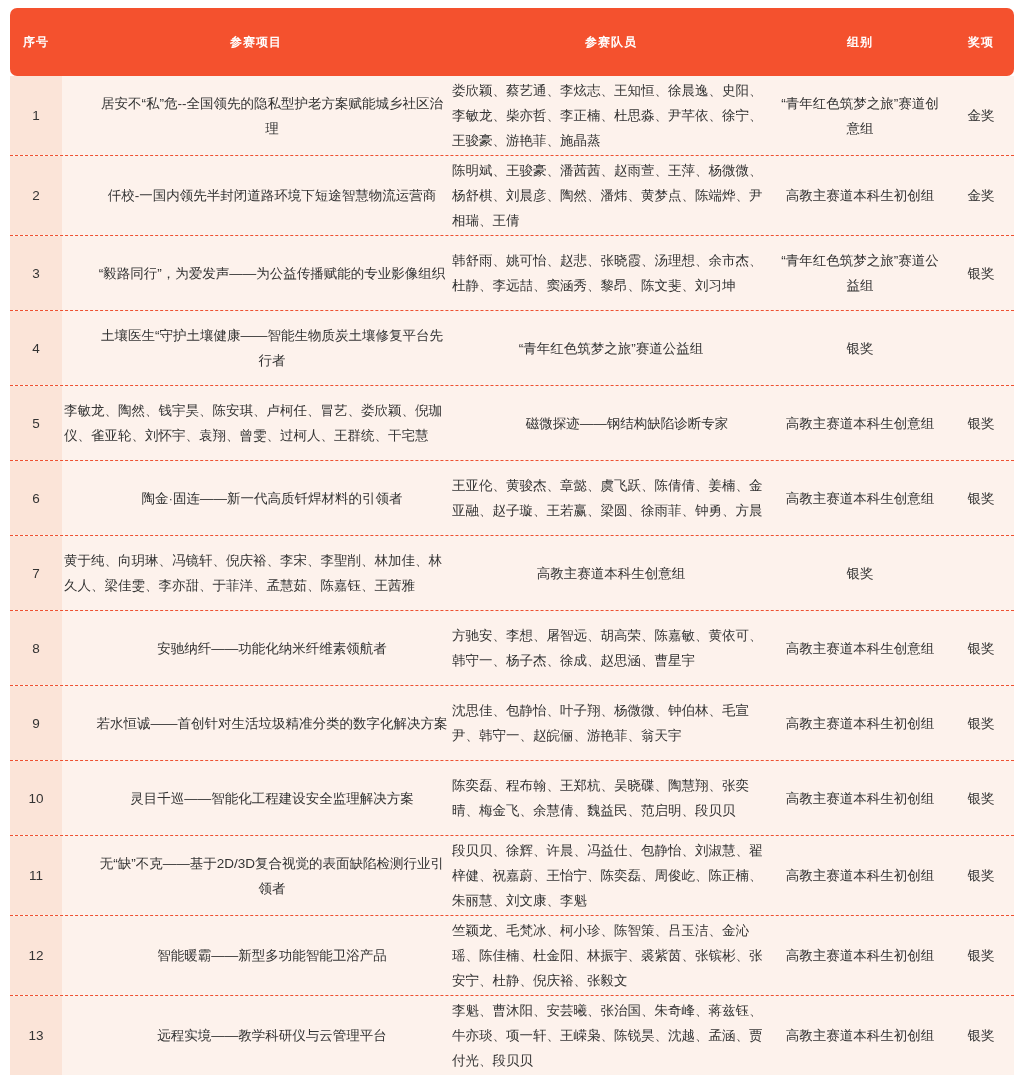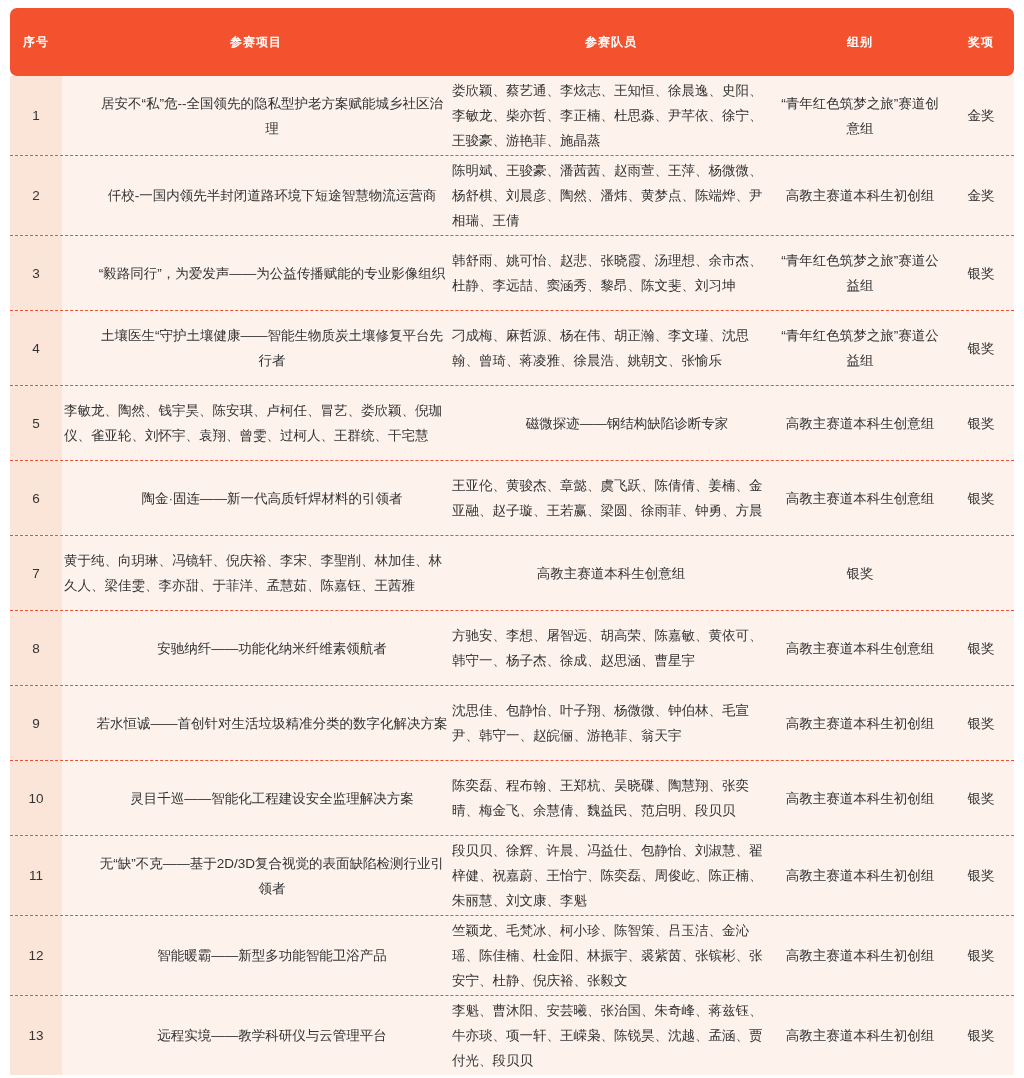--- a/index.html
+++ b/index.html
@@ -89,21 +89,20 @@
       <div class="td idx">3</div>
       <div class="td project">“毅路同行”，为爱发声——为公益传播赋能的专业影像组织</div>
       <div class="td members">韩舒雨、姚可怡、赵悲、张晓霞、汤理想、余市杰、杜静、李远喆、窦涵秀、黎昂、陈文斐、刘习坤</div>
       <div class="td group">“青年红色筑梦之旅”赛道公益组</div>
       <div class="td award">银奖</div>
     </div>
 
     <div class="tr grid-row">
       <div class="td idx">4</div>
       <div class="td project">土壤医生“守护土壤健康——智能生物质炭土壤修复平台先行者</div>
-      <div class="td members">刁成梅、麻哲源、杨在伟、胡正瀚、李文瑾、沈思翰、曾琦、蒋凌雅、徐晨浩、姚朝文、张愉乐</div>
       <div class="td group">“青年红色筑梦之旅”赛道公益组</div>
       <div class="td award">银奖</div>
     </div>
 
     <div class="tr grid-row">
       <div class="td idx">5</div>
       <div class="td members">李敏龙、陶然、钱宇昊、陈安琪、卢柯任、冒艺、娄欣颖、倪珈仪、雀亚轮、刘怀宇、袁翔、曾雯、过柯人、王群统、干宅慧</div>
       <div class="td project">磁微探迹——钢结构缺陷诊断专家</div>
       <div class="td group">高教主赛道本科生创意组</div>
       <div class="td award">银奖</div>

